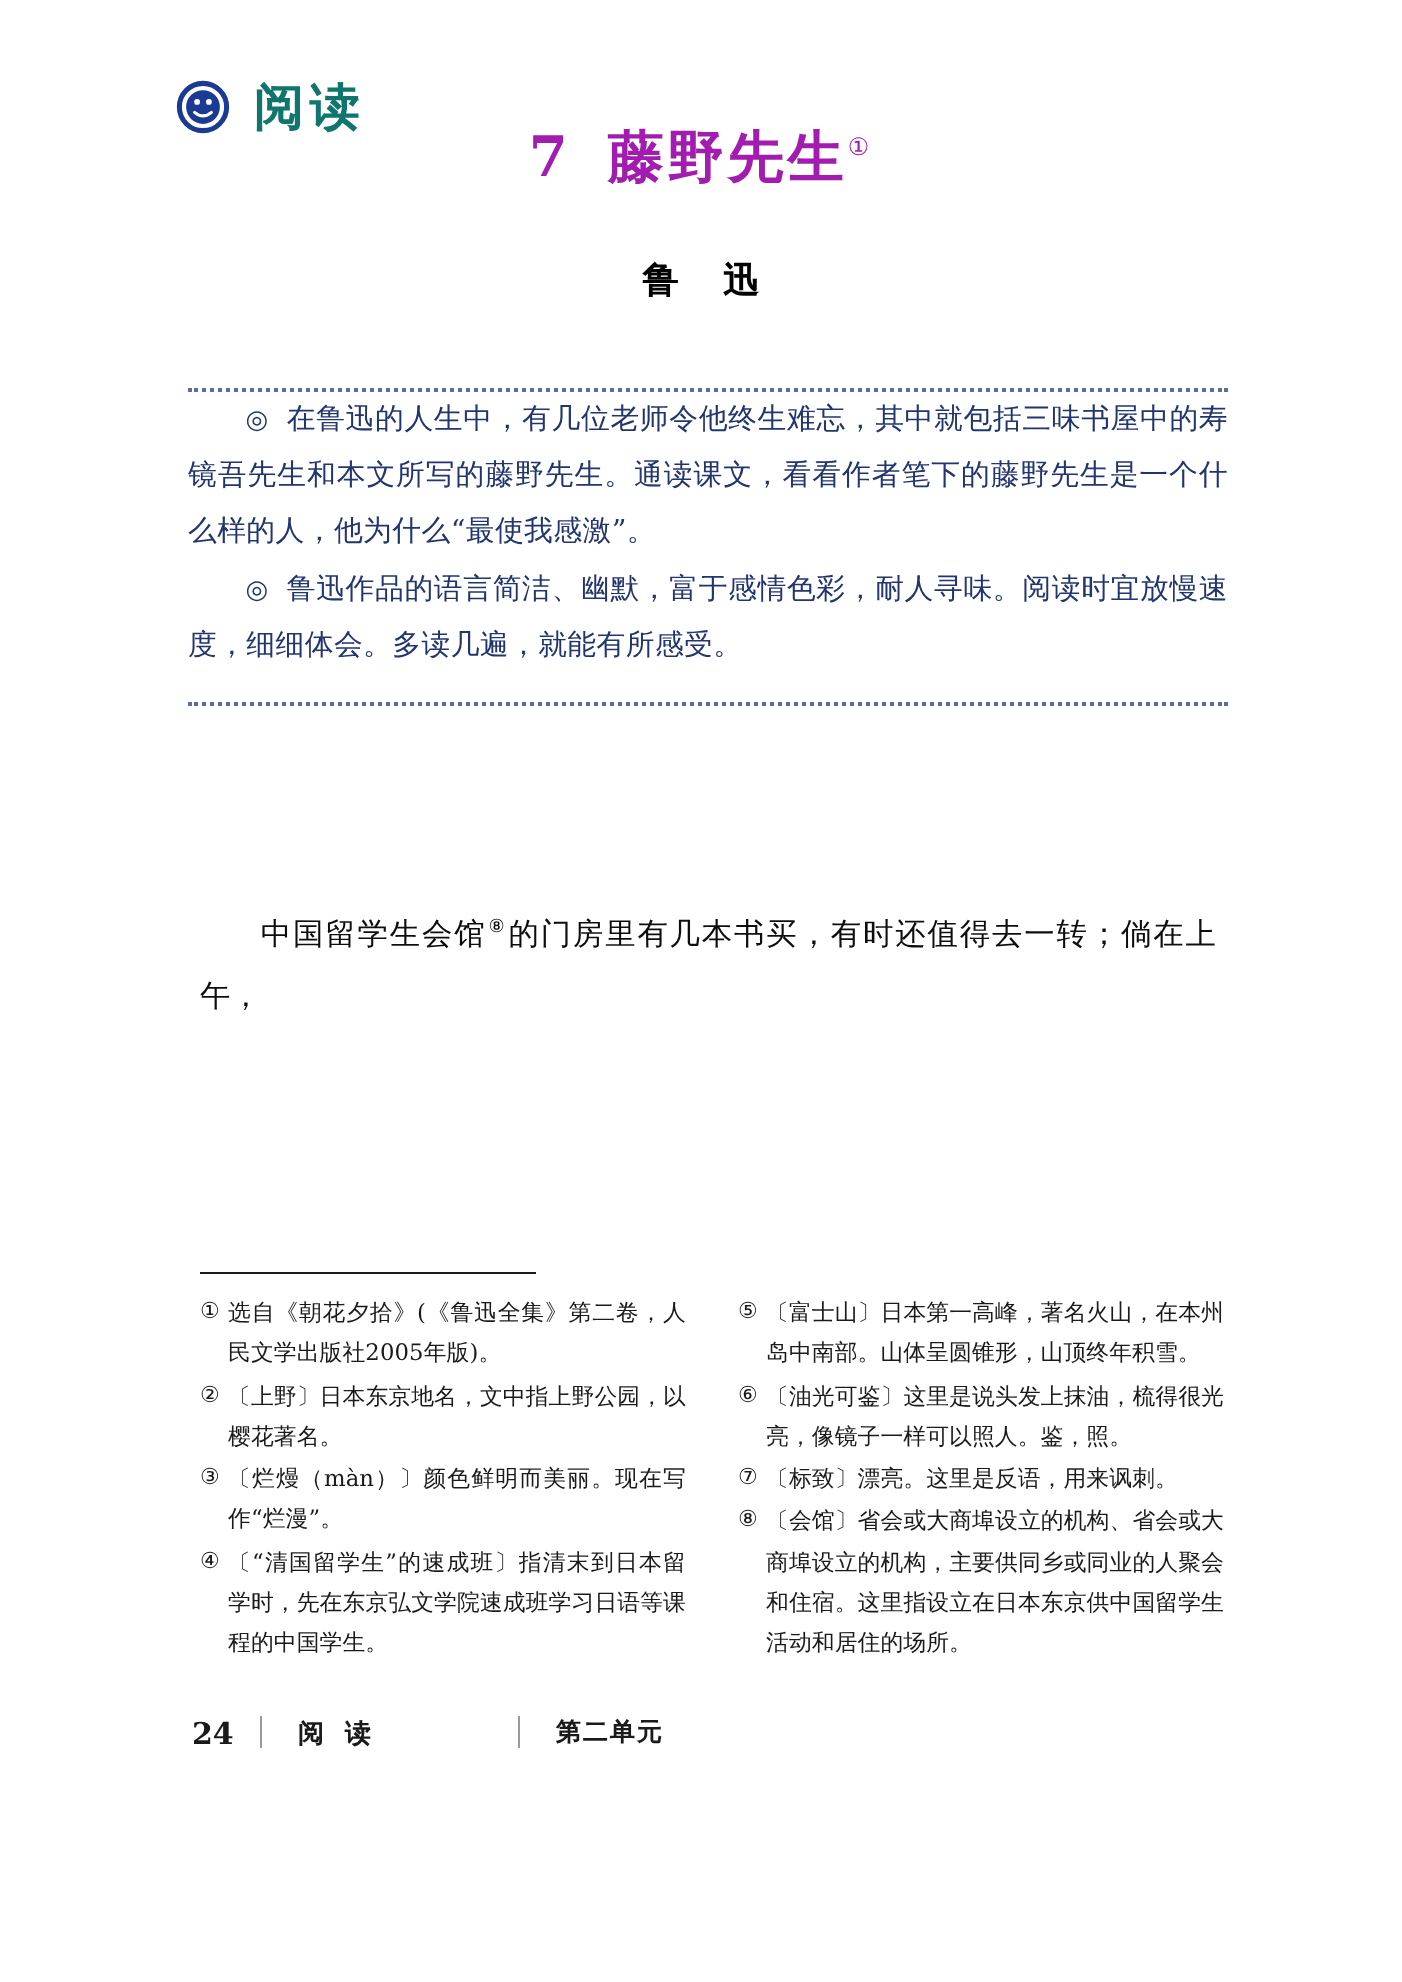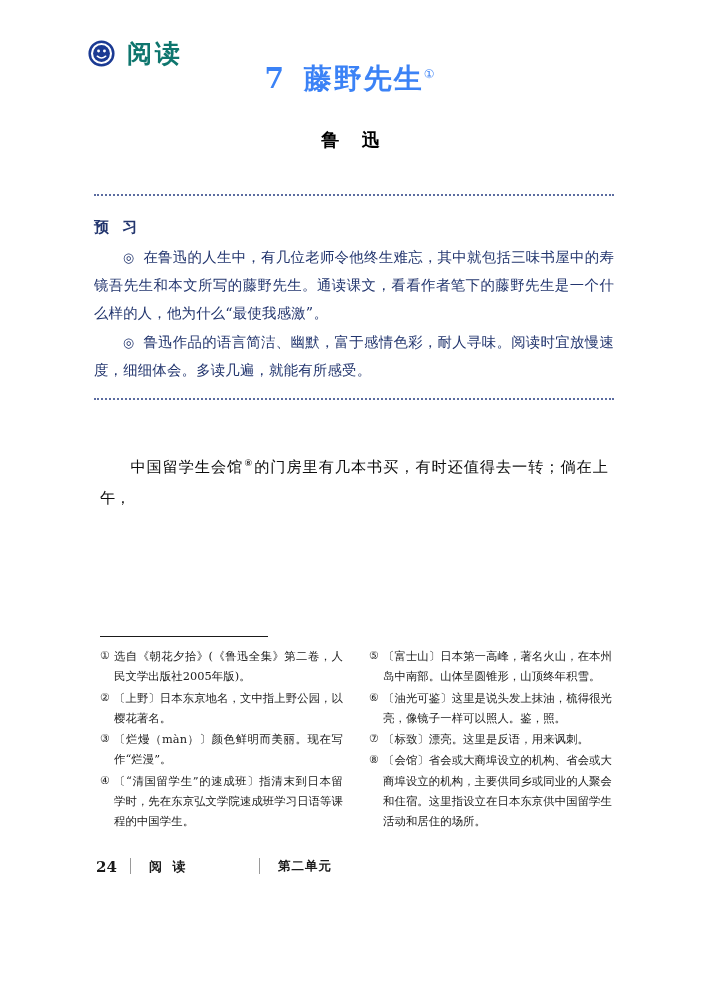--- a/index.html
+++ b/index.html
@@ -52,21 +52,21 @@
     position: absolute;
     left: 0;
     top: 62px;
     width: 701px;
     text-align: center;
   }
   .lesson-title {
     font-family: "DejaVu Serif", "Liberation Serif", serif;
     font-size: 28px;
     font-weight: 700;
-    color: #3b82f6;
+    color: #a21caf;
     letter-spacing: 2px;
     line-height: 1.2;
     white-space: nowrap;
   }
   .lesson-num {
     font-family: "DejaVu Serif", "Liberation Serif", serif;
     font-weight: 700;
     margin-right: 18px;
   }
   .title-sup {
@@ -241,21 +241,20 @@
 
   <div class="title-block">
     <div class="lesson-title">
       <span class="lesson-num">7</span><span>藤野先生</span><span class="title-sup">①</span>
     </div>
     <div class="author">鲁 迅</div>
   </div>
 
   <div class="preview-box">
     <div class="dotted-rule"></div>
-    <div class="preview-heading">预 习</div>
     <p class="preview-para">
       <span class="preview-bullet">◎</span>
       <span>在鲁迅的人生中，有几位老师令他终生难忘，其中就包括三味书屋中的寿镜吾先生和本文所写的藤野先生。通读课文，看看作者笔下的藤野先生是一个什么样的人，他为什么“最使我感激”。</span>
     </p>
     <p class="preview-para">
       <span class="preview-bullet">◎</span>
       <span>鲁迅作品的语言简洁、幽默，富于感情色彩，耐人寻味。阅读时宜放慢速度，细细体会。多读几遍，就能有所感受。</span>
     </p>
     <div class="dotted-rule dotted-rule-bottom"></div>
   </div>

